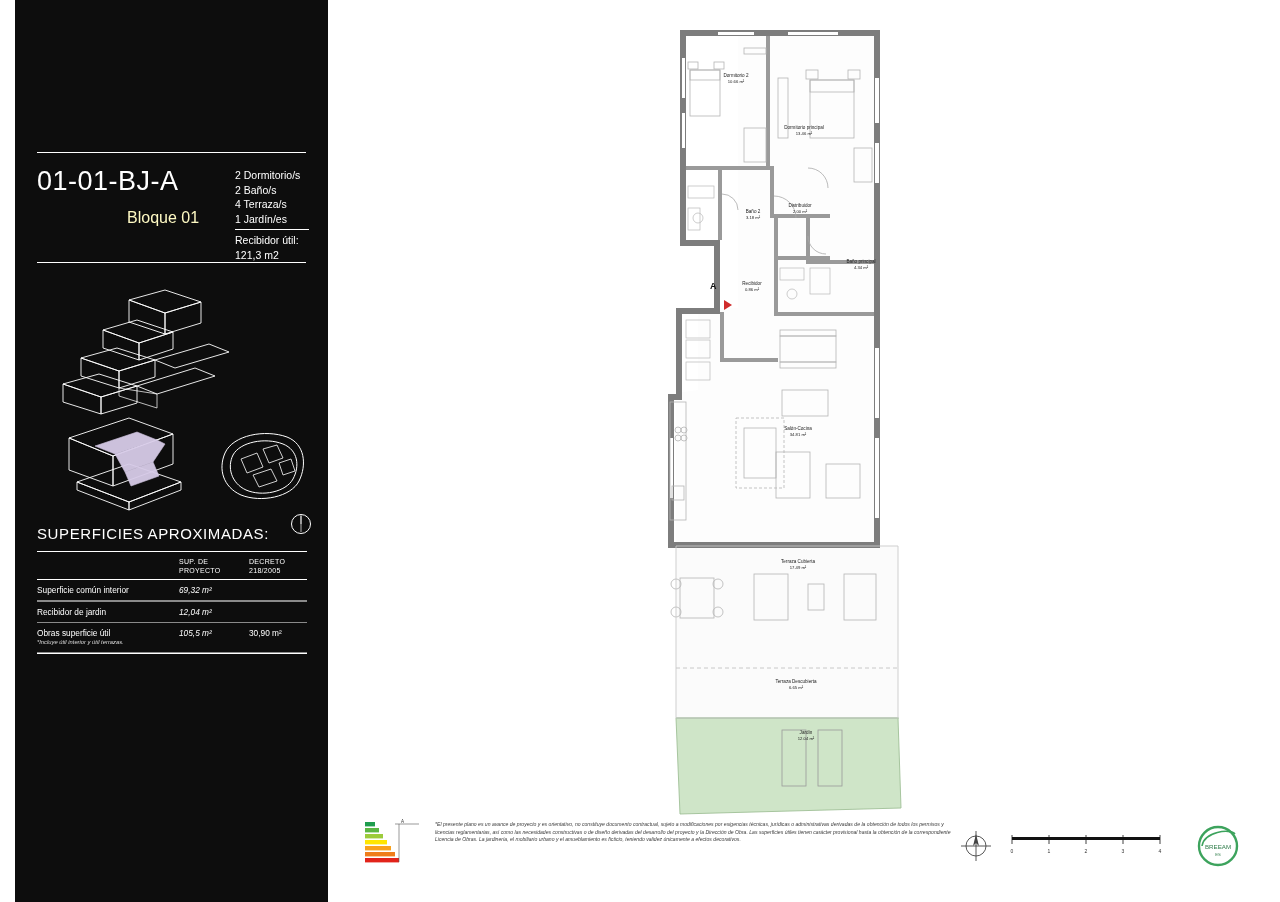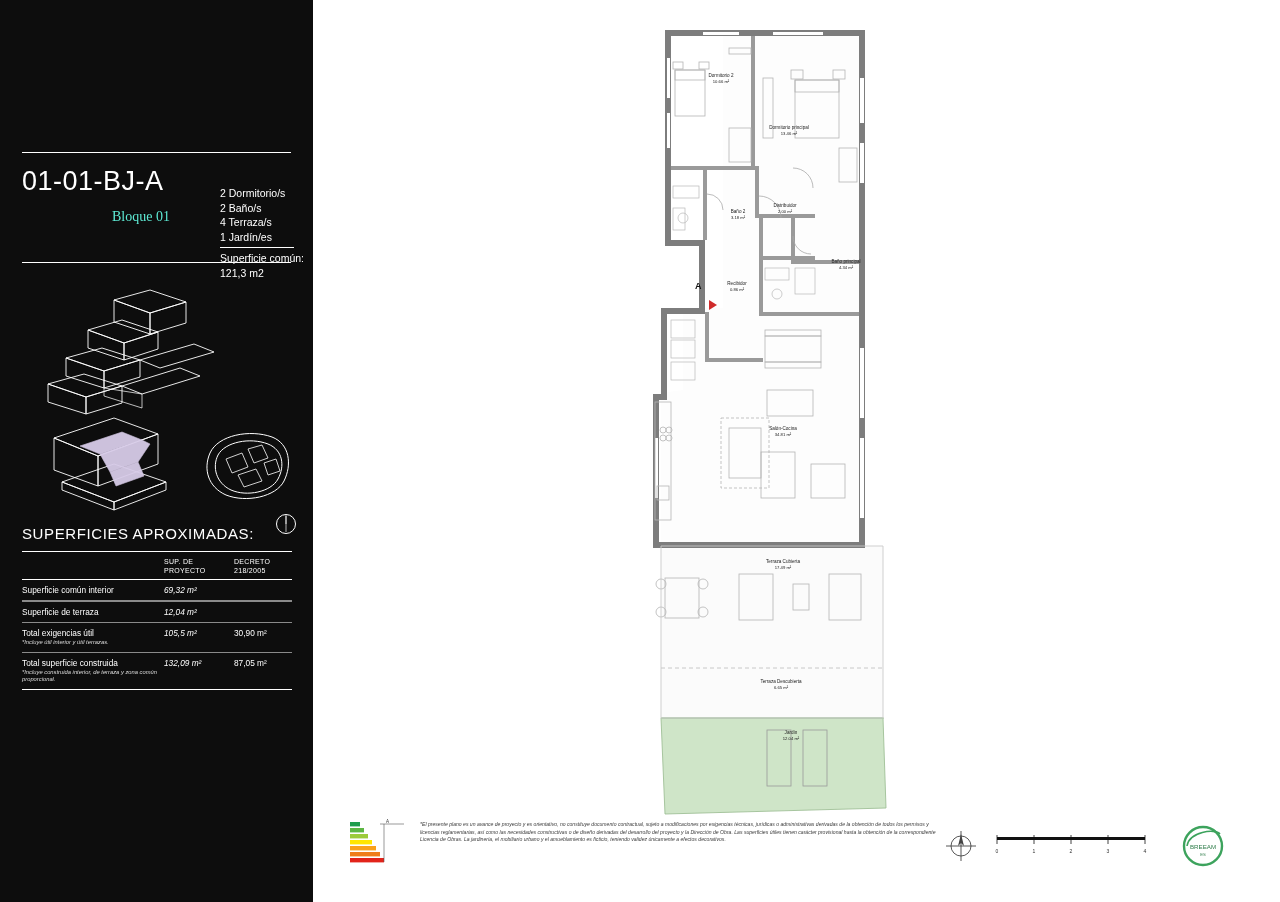--- a/index.html
+++ b/index.html
@@ -11,20 +11,21 @@
     width: 1280px;
     height: 902px;
     font-family: "Liberation Sans", sans-serif;
     overflow: hidden;
     position: relative;
   }
   .page {
     position: absolute;
     inset: 0;
     background: #ffffff;
+    margin-left: 15px;
   }
 
   
   .sidebar {
     position: absolute;
     left: 0; top: 0;
     width: 313px;
     height: 902px;
     background: #0d0d0d;
     color: #ffffff;
@@ -44,29 +45,28 @@
   .unit-code {
     font-size: 27px;
     letter-spacing: 0.5px;
     font-weight: 400;
     color: #ffffff;
     line-height: 1;
     display: block;
   }
   .block-label {
     display: block;
-    font-size: 14px;
+    font-size: 16px;
     margin-top: 14px;
     margin-left: 90px;
-    color: #5eead4;
-    font-family: Liberation Serif, serif;
+    color: #fef9c3;
   }
   .specs {
     position: absolute;
-    left: 220px; top: 186px;
+    left: 220px; top: 168px;
     font-size: 10.5px;
     line-height: 14.5px;
     color: #ffffff;
     width: 95px;
   }
   .specs .sep {
     border-top: 1px solid #fff;
     width: 74px;
     margin: 3px 0 3px 0;
   }
@@ -207,21 +207,21 @@
       <span class="unit-code">01-01-BJ-A</span>
       <span class="block-label">Bloque 01</span>
     </div>
 
     <div class="specs">
       <div>2 Dormitorio/s</div>
       <div>2 Baño/s</div>
       <div>4 Terraza/s</div>
       <div>1 Jardín/es</div>
       <div class="sep"></div>
-      <div>Superficie común:</div>
+      <div>Recibidor útil:</div>
       <div>121,3  m2</div>
     </div>
 
     <div class="sb-rule" style="top:262px"></div>
 
     <svg class="massing" viewBox="0 0 240 240">
       <g fill="none" stroke="#ffffff" stroke-width="0.9" stroke-linejoin="round">
 
         <path d="M96 28 L132 18 L168 30 L132 41 Z"></path>
         <path d="M96 28 L96 50 L132 62 L132 41 Z"></path>
@@ -293,44 +293,36 @@
       <div class="surf-row">
         <div class="c1">Superficie común interior</div>
         <div class="c2">69,32  m²</div>
         <div class="c3"></div>
       </div>
       <div class="hairline thin"></div>
 
       <div class="hairline thin"></div>
 
       <div class="surf-row">
-        <div class="c1">Superficie de terraza</div>
+        <div class="c1">Recibidor de jardin</div>
         <div class="c2">12,04 m²</div>
         <div class="c3"></div>
       </div>
       <div class="hairline thin"></div>
 
       <div class="surf-row">
         <div class="c1">
-          <div>Total exigencias útil</div>
+          <div>Obras superficie útil</div>
           <div class="note">*Incluye útil interior y útil terrazas.</div>
         </div>
         <div class="c2">105,5  m²</div>
         <div class="c3">30,90  m²</div>
       </div>
       <div class="hairline thin"></div>
 
-      <div class="surf-row">
-        <div class="c1">
-          <div>Total superficie construida</div>
-          <div class="note">*Incluye construida interior, de terraza y zona común proporcional.</div>
-        </div>
-        <div class="c2">132,09  m²</div>
-        <div class="c3">87,05  m²</div>
-      </div>
       <div class="hairline"></div>
     </div>
   </div>
 
   <div class="drawing">
 
     <svg class="plan" viewBox="0 0 260 800">
 
       <polygon points="18,700 240,700 243,790 22,796" fill="#cfe5c8" stroke="none"></polygon>
 

